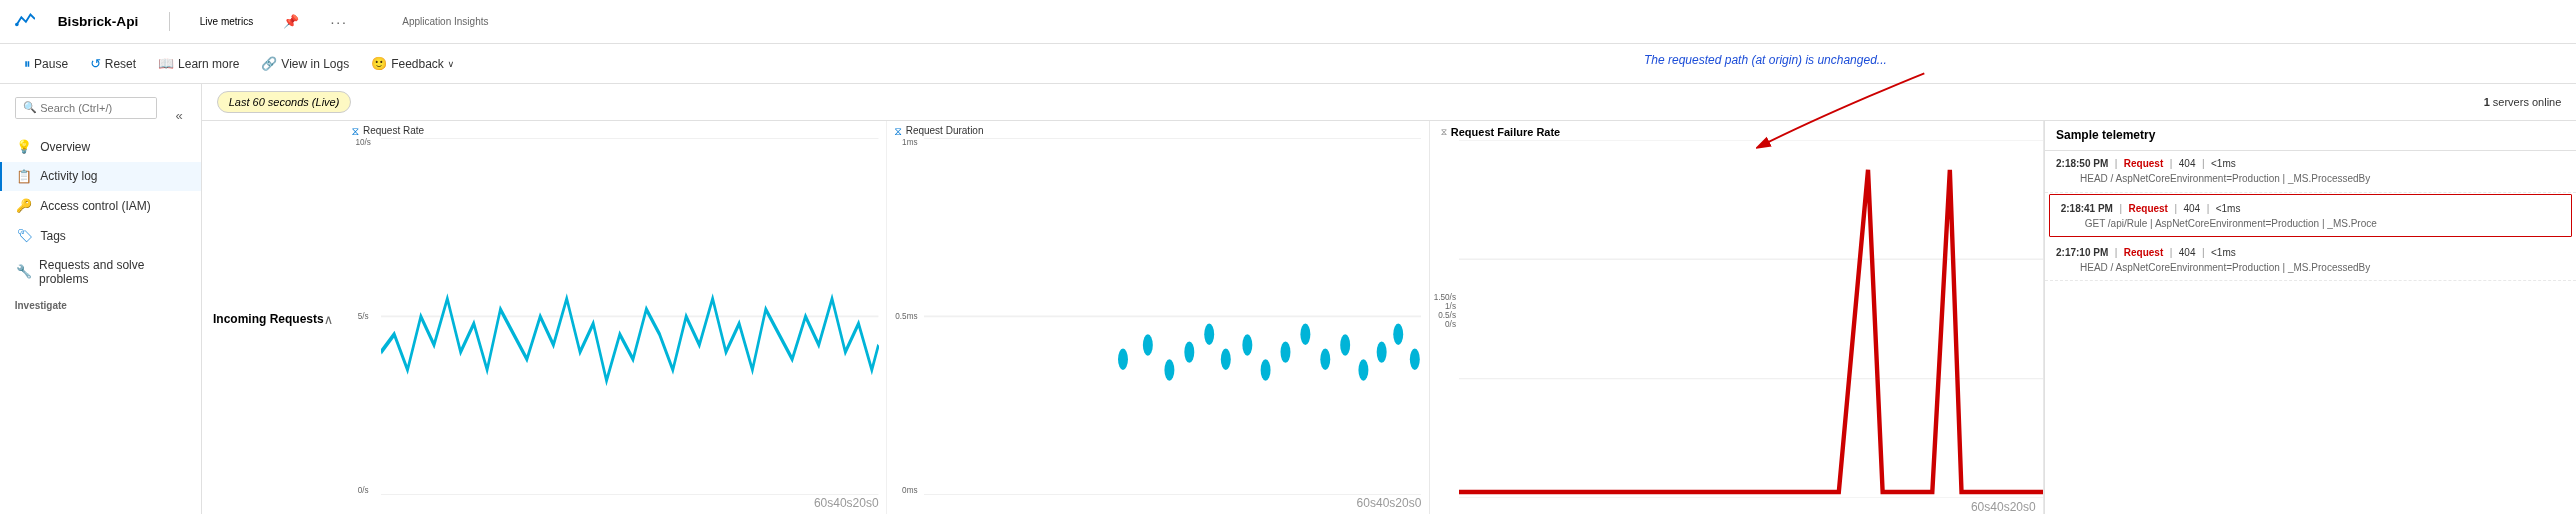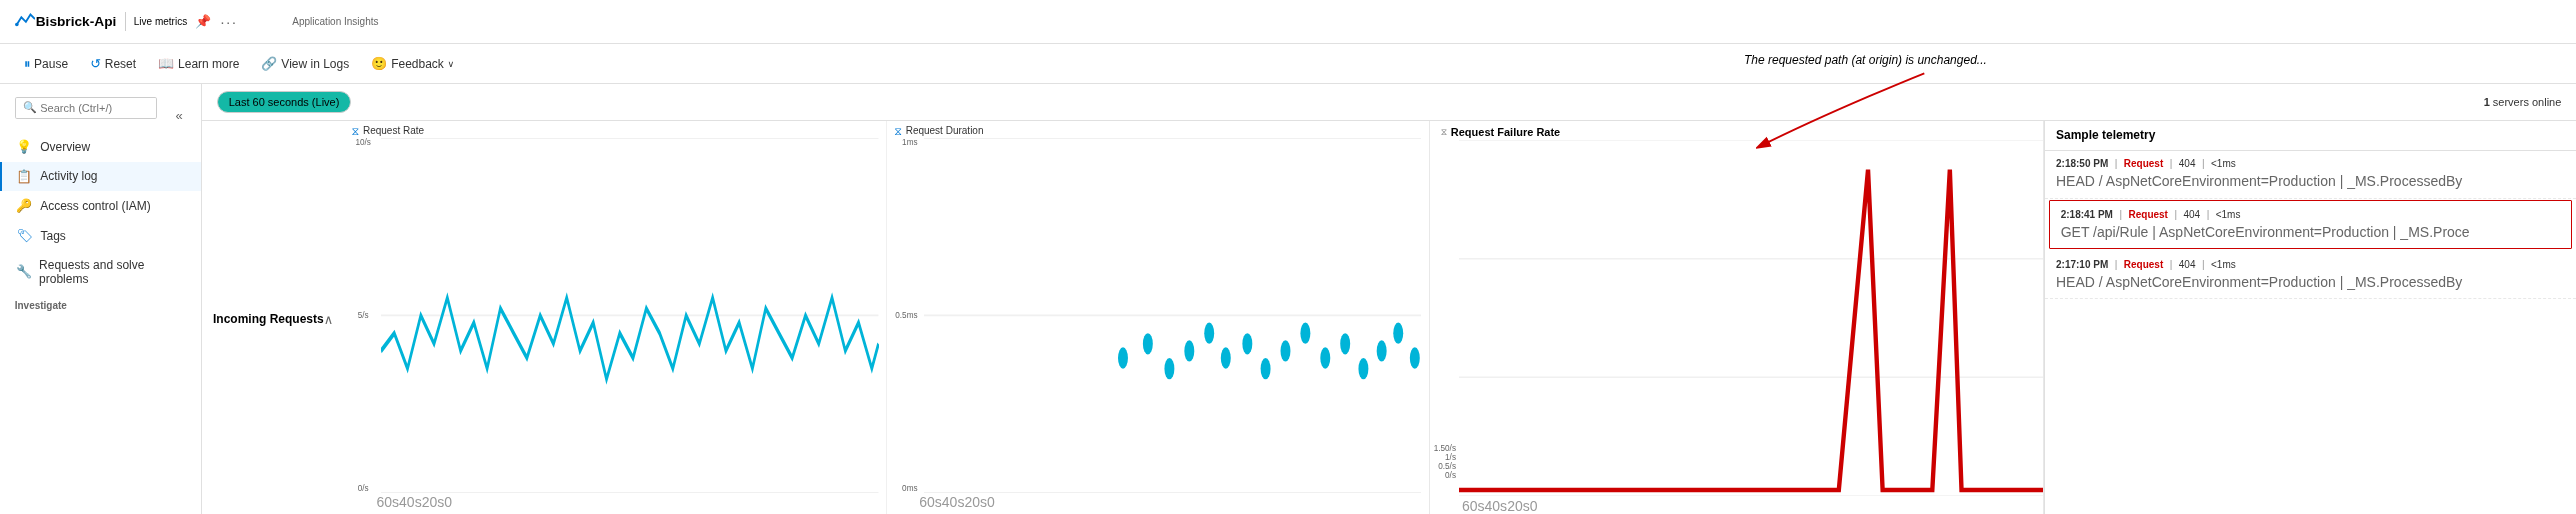--- a/index.html
+++ b/index.html
@@ -10,21 +10,21 @@
       display: flex;
       align-items: center;
       height: 44px;
       padding: 0 14.7px;
       border-bottom: 0.9px solid #e0e0e0;
       background: #fff;
     }
     .logo-area {
       display: flex;
       align-items: center;
-      gap: 1px;
+      gap: 23px;
       justify-content: space-between;
     }
     .logo-icon {
       color: #0078d4;
       font-size: 16.5px;
     }
     .app-title {
       font-size: 13.7px;
       font-weight: 600;
       color: #000;
@@ -157,22 +157,23 @@
       align-items: center;
       padding: 7.3px 14.7px;
       gap: 11px;
       border-bottom: 0.9px solid #e0e0e0;
     }
     .time-btn {
       padding: 3.7px 11px;
       border: 0.9px solid #ccc;
       border-radius: 11px;
       font-size: 11px;
-      background: #14b8a6;
+      background: #fef9c3;
       cursor: pointer;
+      font-style: italic;
     }
     .servers-online {
       margin-left: auto;
       font-size: 11px;
       color: #333;
     }
     .servers-count { font-weight: 600; }
 
     
     .charts-area {
@@ -197,22 +198,22 @@
       flex: 1;
       position: relative;
       min-height: 73px;
     }
     .chart-svg {
       width: 100%;
       height: 100%;
     }
     .chart-x-labels {
       display: flex;
-      justify-content: flex-start;
-      font-size: 14px;
+      justify-content: flex-end;
+      font-size: 12px;
       color: #999;
       margin-top: 1.8px;
       margin-left: 25px;
     }
     .chart-filter-icon {
       font-size: 11px;
       color: #0078d4;
       margin-right: 3.7px;
     }
     .chart-header-row {
@@ -254,21 +255,21 @@
       color: #333;
       line-height: 1.5;
     }
     .telemetry-item.highlighted {
       border: 1.8px solid #c00;
       border-radius: 1px;
       margin: 1.8px 3.7px;
     }
     .telemetry-time { color: #333; font-weight: bold; }
     .telemetry-request { color: #c00; font-weight: 600; }
-    .telemetry-details { color: #666; font-size: 14px; }
+    .telemetry-details { color: #666; font-size: 10px; margin-left: 24px; }
     .telemetry-sep { color: #999; margin: 0 3.7px; }
 
     
     ::-webkit-scrollbar { width: 5.5px; }
     ::-webkit-scrollbar-track { background: #f1f1f1; }
     ::-webkit-scrollbar-thumb { background: #ccc; border-radius: 2.7px; }
   </style>
 </head>
 <body>
 
@@ -305,21 +306,21 @@
   <button class="toolbar-btn">
     <span class="btn-icon">🔗</span>
     <span>View in Logs</span>
   </button>
   <button class="toolbar-btn">
     <span class="btn-icon">🙂</span>
     <span>Feedback</span>
     <span style="font-size:9.2px;">∨</span>
   </button>
 
-  <span style="position:absolute; top:53px; left:1744px; color:#000000; font-size:12px; font-style:italic; pointer-events:none; white-space:nowrap;">The requested path (at origin) is unchanged...</span>
+  <span style="position:absolute; top:53px; left:1644px; color:#1d4ed8; font-size:12px; font-style:italic; pointer-events:none; white-space:nowrap;">The requested path (at origin) is unchanged...</span>
 </div>
 
 <div class="main-layout">
 
   <div class="sidebar">
     <div style="display:flex; align-items:center; padding: 5.5px 7.3px; gap:3.7px;">
       <div class="search-box" style="flex:1;">
         <span>🔍</span>
         <input type="text" style="font-size: 11px; border: none; outline: none; width: 100%;" placeholder="Search (Ctrl+/)">
       </div>
@@ -443,21 +444,21 @@
           </div>
         </div>
       </div>
 
       <div style="flex:1.5; display:flex; flex-direction:column; border-right:0.9px solid #e8e8e8;">
         <div style="padding:5.5px 11px 1.8px; display:flex; align-items:center;">
           <span style="font-size:9.2px; color:#888; margin-right:3.7px;">⧖</span>
           <span style="font-size:11px; font-weight:600;">Request Failure Rate</span>
         </div>
         <div style="display:flex; flex:1;">
-          <div style="display:flex; flex-direction:column; justify-content:flex-end; font-size:8.2px; color:#666; min-width:29px; text-align:right; padding: 0 2.7px; padding-bottom:16.5px;">
+          <div style="display:flex; flex-direction:column; justify-content:center; font-size:8.2px; color:#666; min-width:29px; text-align:right; padding: 0 2.7px; padding-bottom:16.5px;">
             <span>1.50/s</span>
             <span>1/s</span>
             <span>0.5/s</span>
             <span>0/s</span>
           </div>
           <div class="chart-wrapper" style="flex:1;">
             <svg class="chart-svg" viewBox="0 0 200 120" preserveAspectRatio="none">
               <line x1="0" y1="0" x2="200" y2="0" stroke="#f0f0f0" stroke-width="0.5"></line>
               <line x1="0" y1="40" x2="200" y2="40" stroke="#f0f0f0" stroke-width="0.5"></line>
               <line x1="0" y1="80" x2="200" y2="80" stroke="#f0f0f0" stroke-width="0.5"></line>

